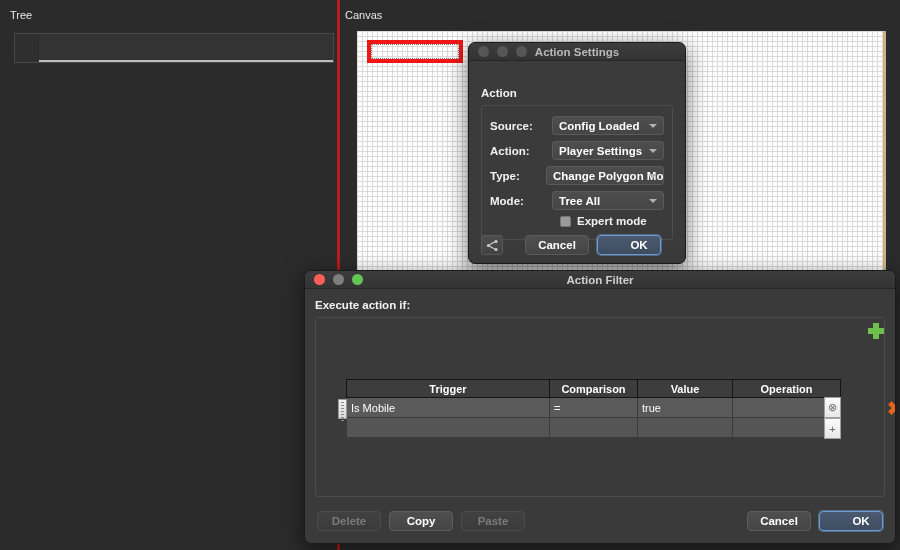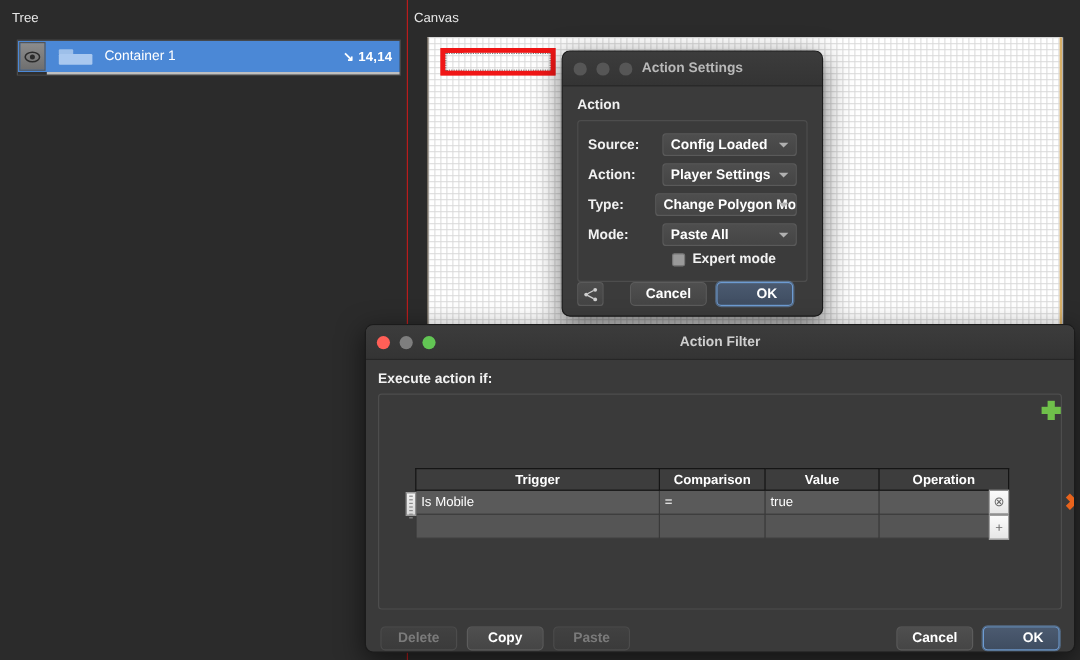--- a/index.html
+++ b/index.html
@@ -14,21 +14,21 @@
   
   .panel-label {
     position: absolute;
     font-size: 11px;
     color: #e8e8e8;
     font-weight: 400;
   }
   #tree-panel {
     position: absolute; left: 0; top: 0; width: 340px; height: 550px;
     background: #2b2b2b;
-    border-right: 1px solid #b91c1c;
+    border-right: 3px solid #b91c1c;
   }
   #tree-box {
     position: absolute; left: 14px; top: 33px; width: 320px; height: 30px;
     border: 1px solid #4a4a4a;
     background: #333;
     overflow: hidden;
   }
   #tree-row {
     position: absolute; left: 0; top: 0; width: 320px; height: 26px;
     display: flex; align-items: center;
@@ -106,21 +106,21 @@
   
   .dialog {
     position: absolute;
     background: #383838;
     border: 1px solid #1b1b1b;
     border-radius: 7px;
     box-shadow: 0 6px 22px rgba(0,0,0,.55);
     overflow: hidden;
   }
   .titlebar {
-    height: 29px;
+    height: 18px;
     background: linear-gradient(#3c3c3c,#343434);
     border-bottom: 1px solid #262626;
     display: flex; align-items: center; position: relative;
   }
   .lights { display: flex; gap: 8px; margin-left: 9px; }
   .light { width: 11px; height: 11px; border-radius: 50%; }
   .l-inactive { background: #565656; }
   .l-close { background: #ff5f57; }
   .l-min   { background: #7e7e7e; }
   .l-max   { background: #62c554; }
@@ -131,21 +131,21 @@
   }
   .title.active { color: #cfcfcf; }
 
   
   #action-settings {
     left: 468px; top: 42px; width: 218px; height: 222px;
     background: #3b3b3b;
   }
   #as-body { padding: 10px 12px 0 12px; }
   #as-section-title {
-    font-size: 11.5px; color: #f0f0f0; font-weight: bold; margin-bottom: 6px;
+    font-size: 11.5px; color: #f0f0f0; font-weight: bold; margin-bottom: 6px; margin-top: 16px;
   }
   #as-group {
     border: 1px solid #4d4d4d; border-radius: 3px;
     padding: 9px 8px 10px 8px;
     height: 135px;
   }
   .field-row {
     display: flex; align-items: center; height: 21px; margin-bottom: 4px;
   }
   .field-label {
@@ -281,34 +281,20 @@
 </head>
 <body>
 
 <div id="root">
 
   <div id="tree-panel">
     <div class="panel-label" style="left:10px; top:9px;">Tree</div>
 
     <div id="tree-box">
       <div id="tree-row-gutter"></div>
-      <div id="tree-row">
-        <div class="eye-btn">
-          <svg width="14" height="11" viewBox="0 0 14 11">
-            <ellipse cx="7" cy="5.5" rx="6" ry="4" fill="none" stroke="#2b2b2b" stroke-width="1.3"></ellipse>
-            <circle cx="7" cy="5.5" r="2.1" fill="#2b2b2b"></circle>
-          </svg>
-        </div>
-        <div class="container-icon">
-          <i class="tab"></i>
-            <i class="body"></i>
-        </div>
-        <div id="tree-label">Container 1</div>
-        <div id="tree-coords">↘ 14,14</div>
-      </div>
       <div id="tree-row-underline"></div>
     </div>
   </div>
 
   <div id="canvas-panel">
     <div class="panel-label" style="left:5px; top:9px;">Canvas</div>
   </div>
 
   <div id="canvas-area">
     <div id="canvas-grid">
@@ -352,21 +338,21 @@
           <div class="field-label">Type:</div>
           <div class="combo">
             <span>Change Polygon Mode</span>
             <span class="caret"></span>
           </div>
         </div>
 
         <div class="field-row">
           <div class="field-label">Mode:</div>
           <div class="combo">
-            <span>Paste All</span>
+            <span>Tree All</span>
             <span class="caret"></span>
           </div>
         </div>
 
         <div class="check-row">
           <div class="checkbox"></div>
           <div class="check-label">Expert mode</div>
         </div>
       </div>
     </div>

